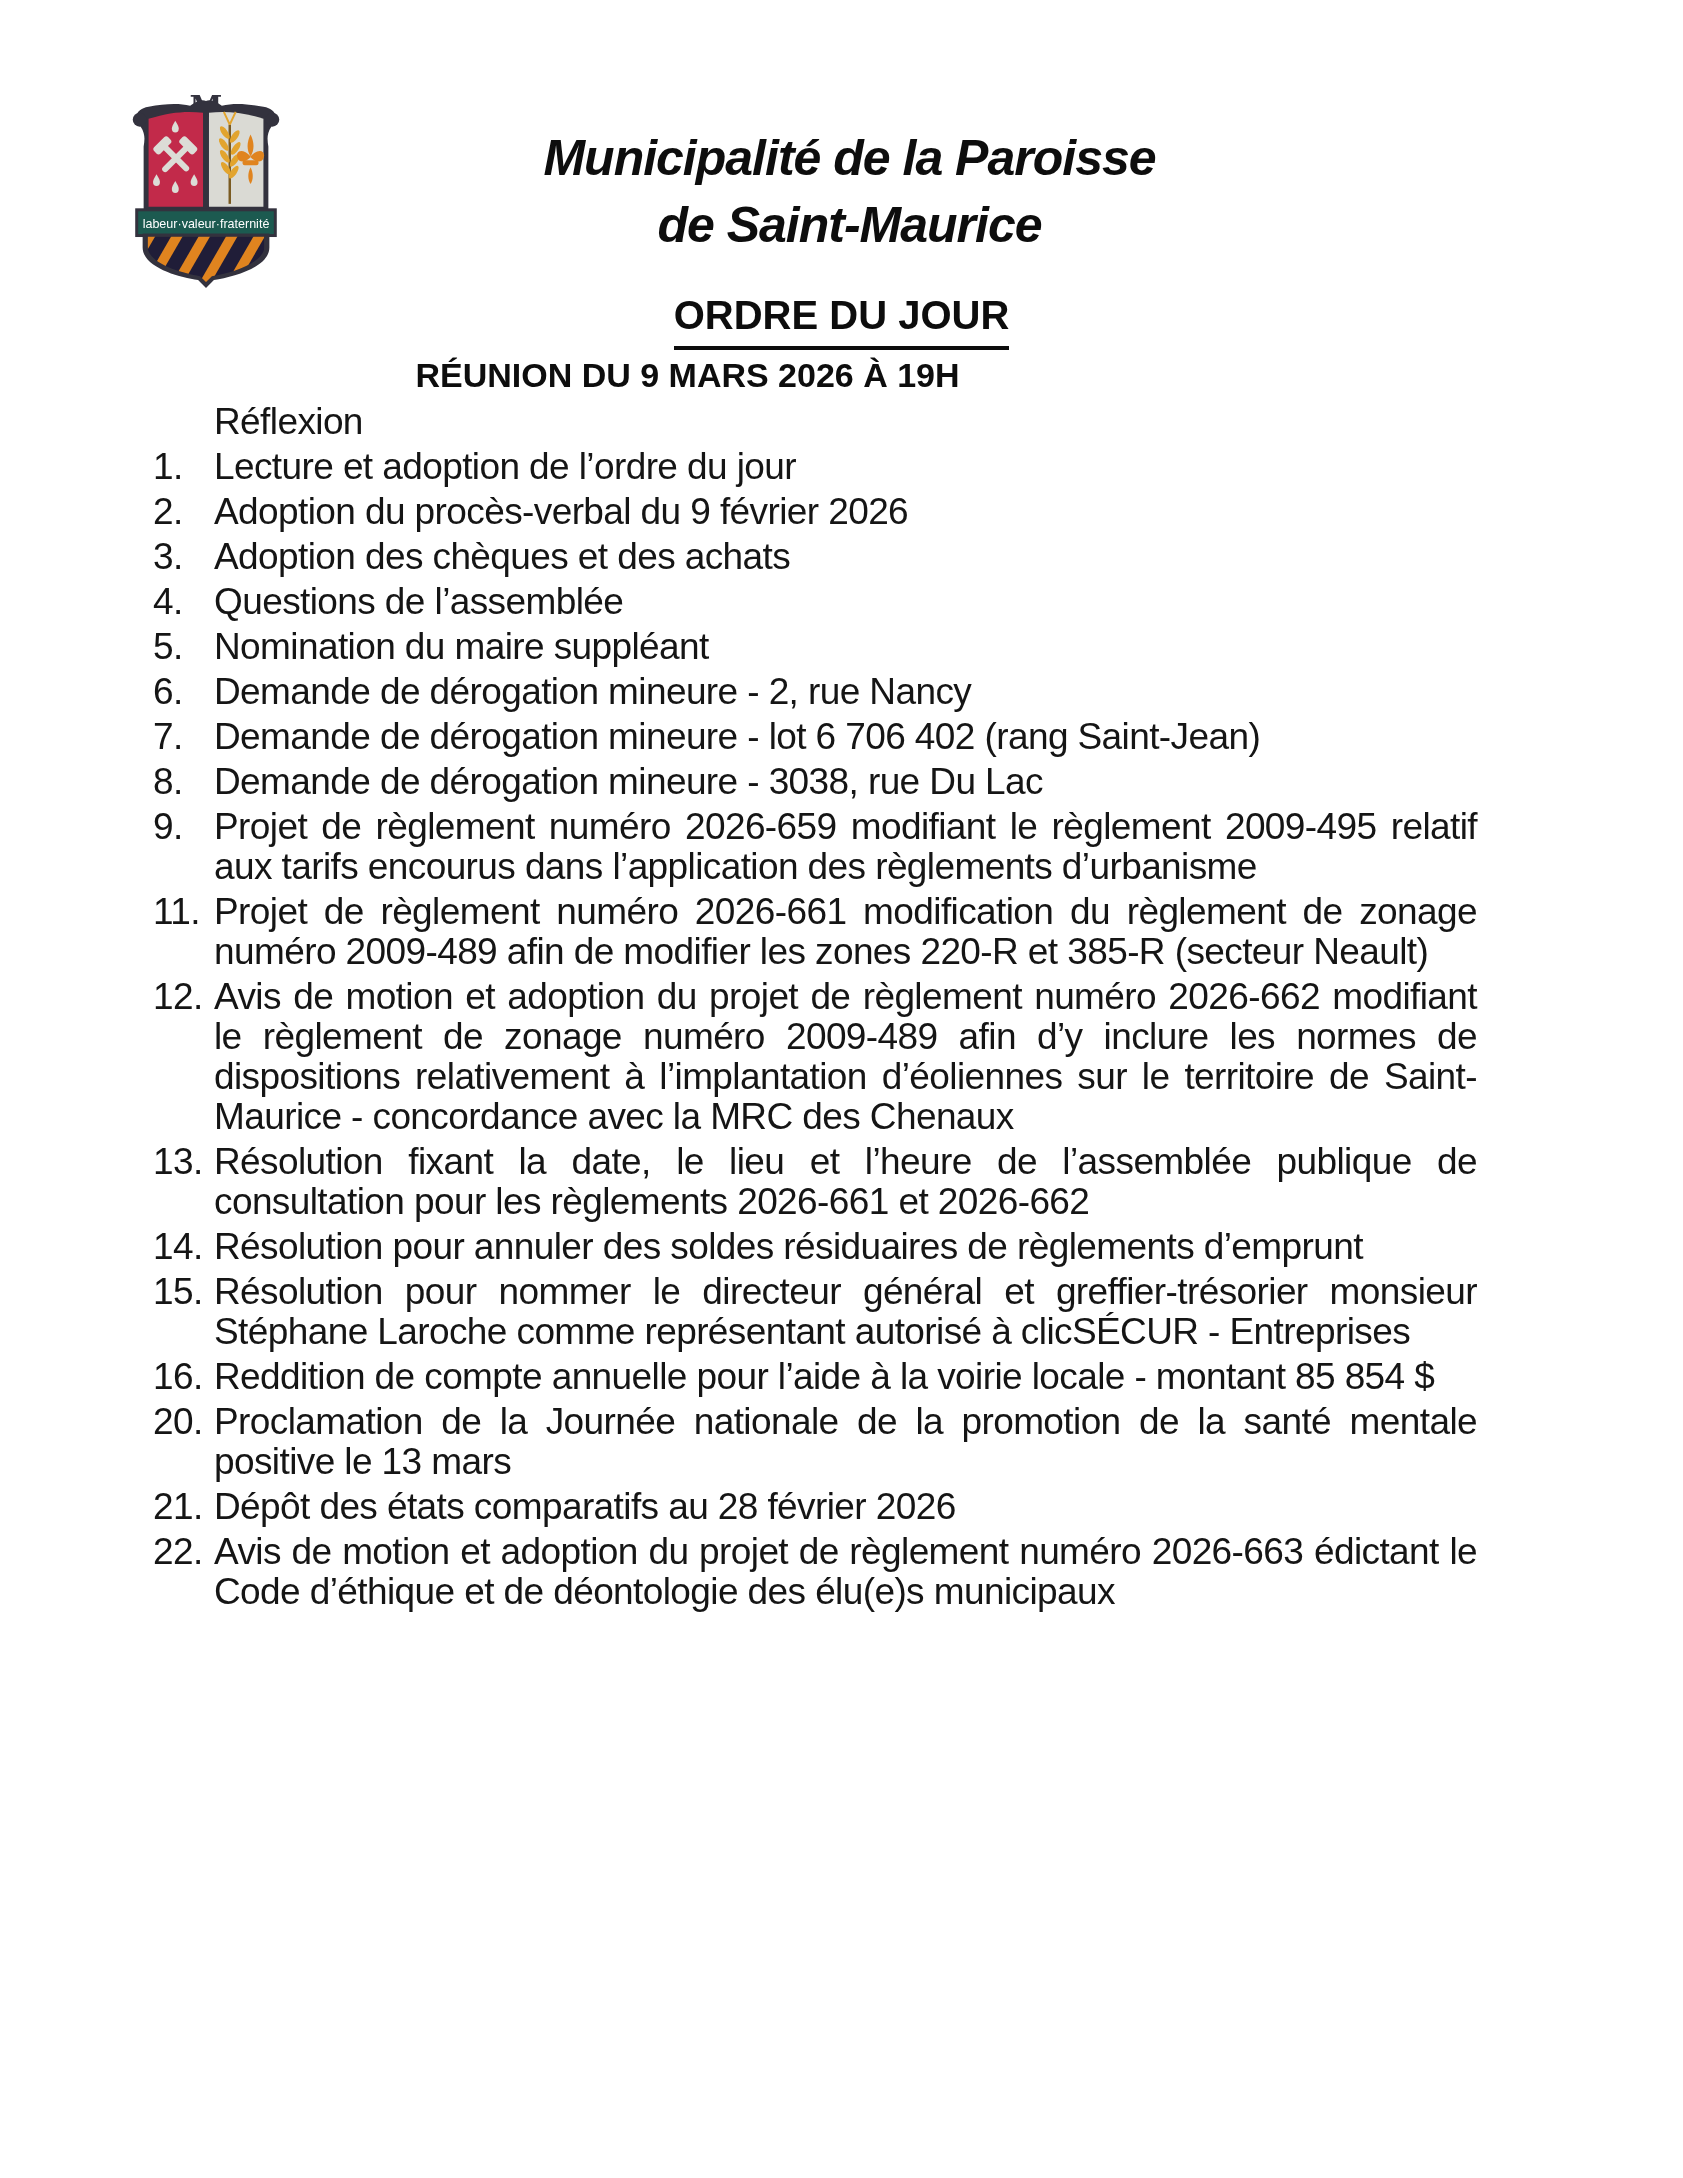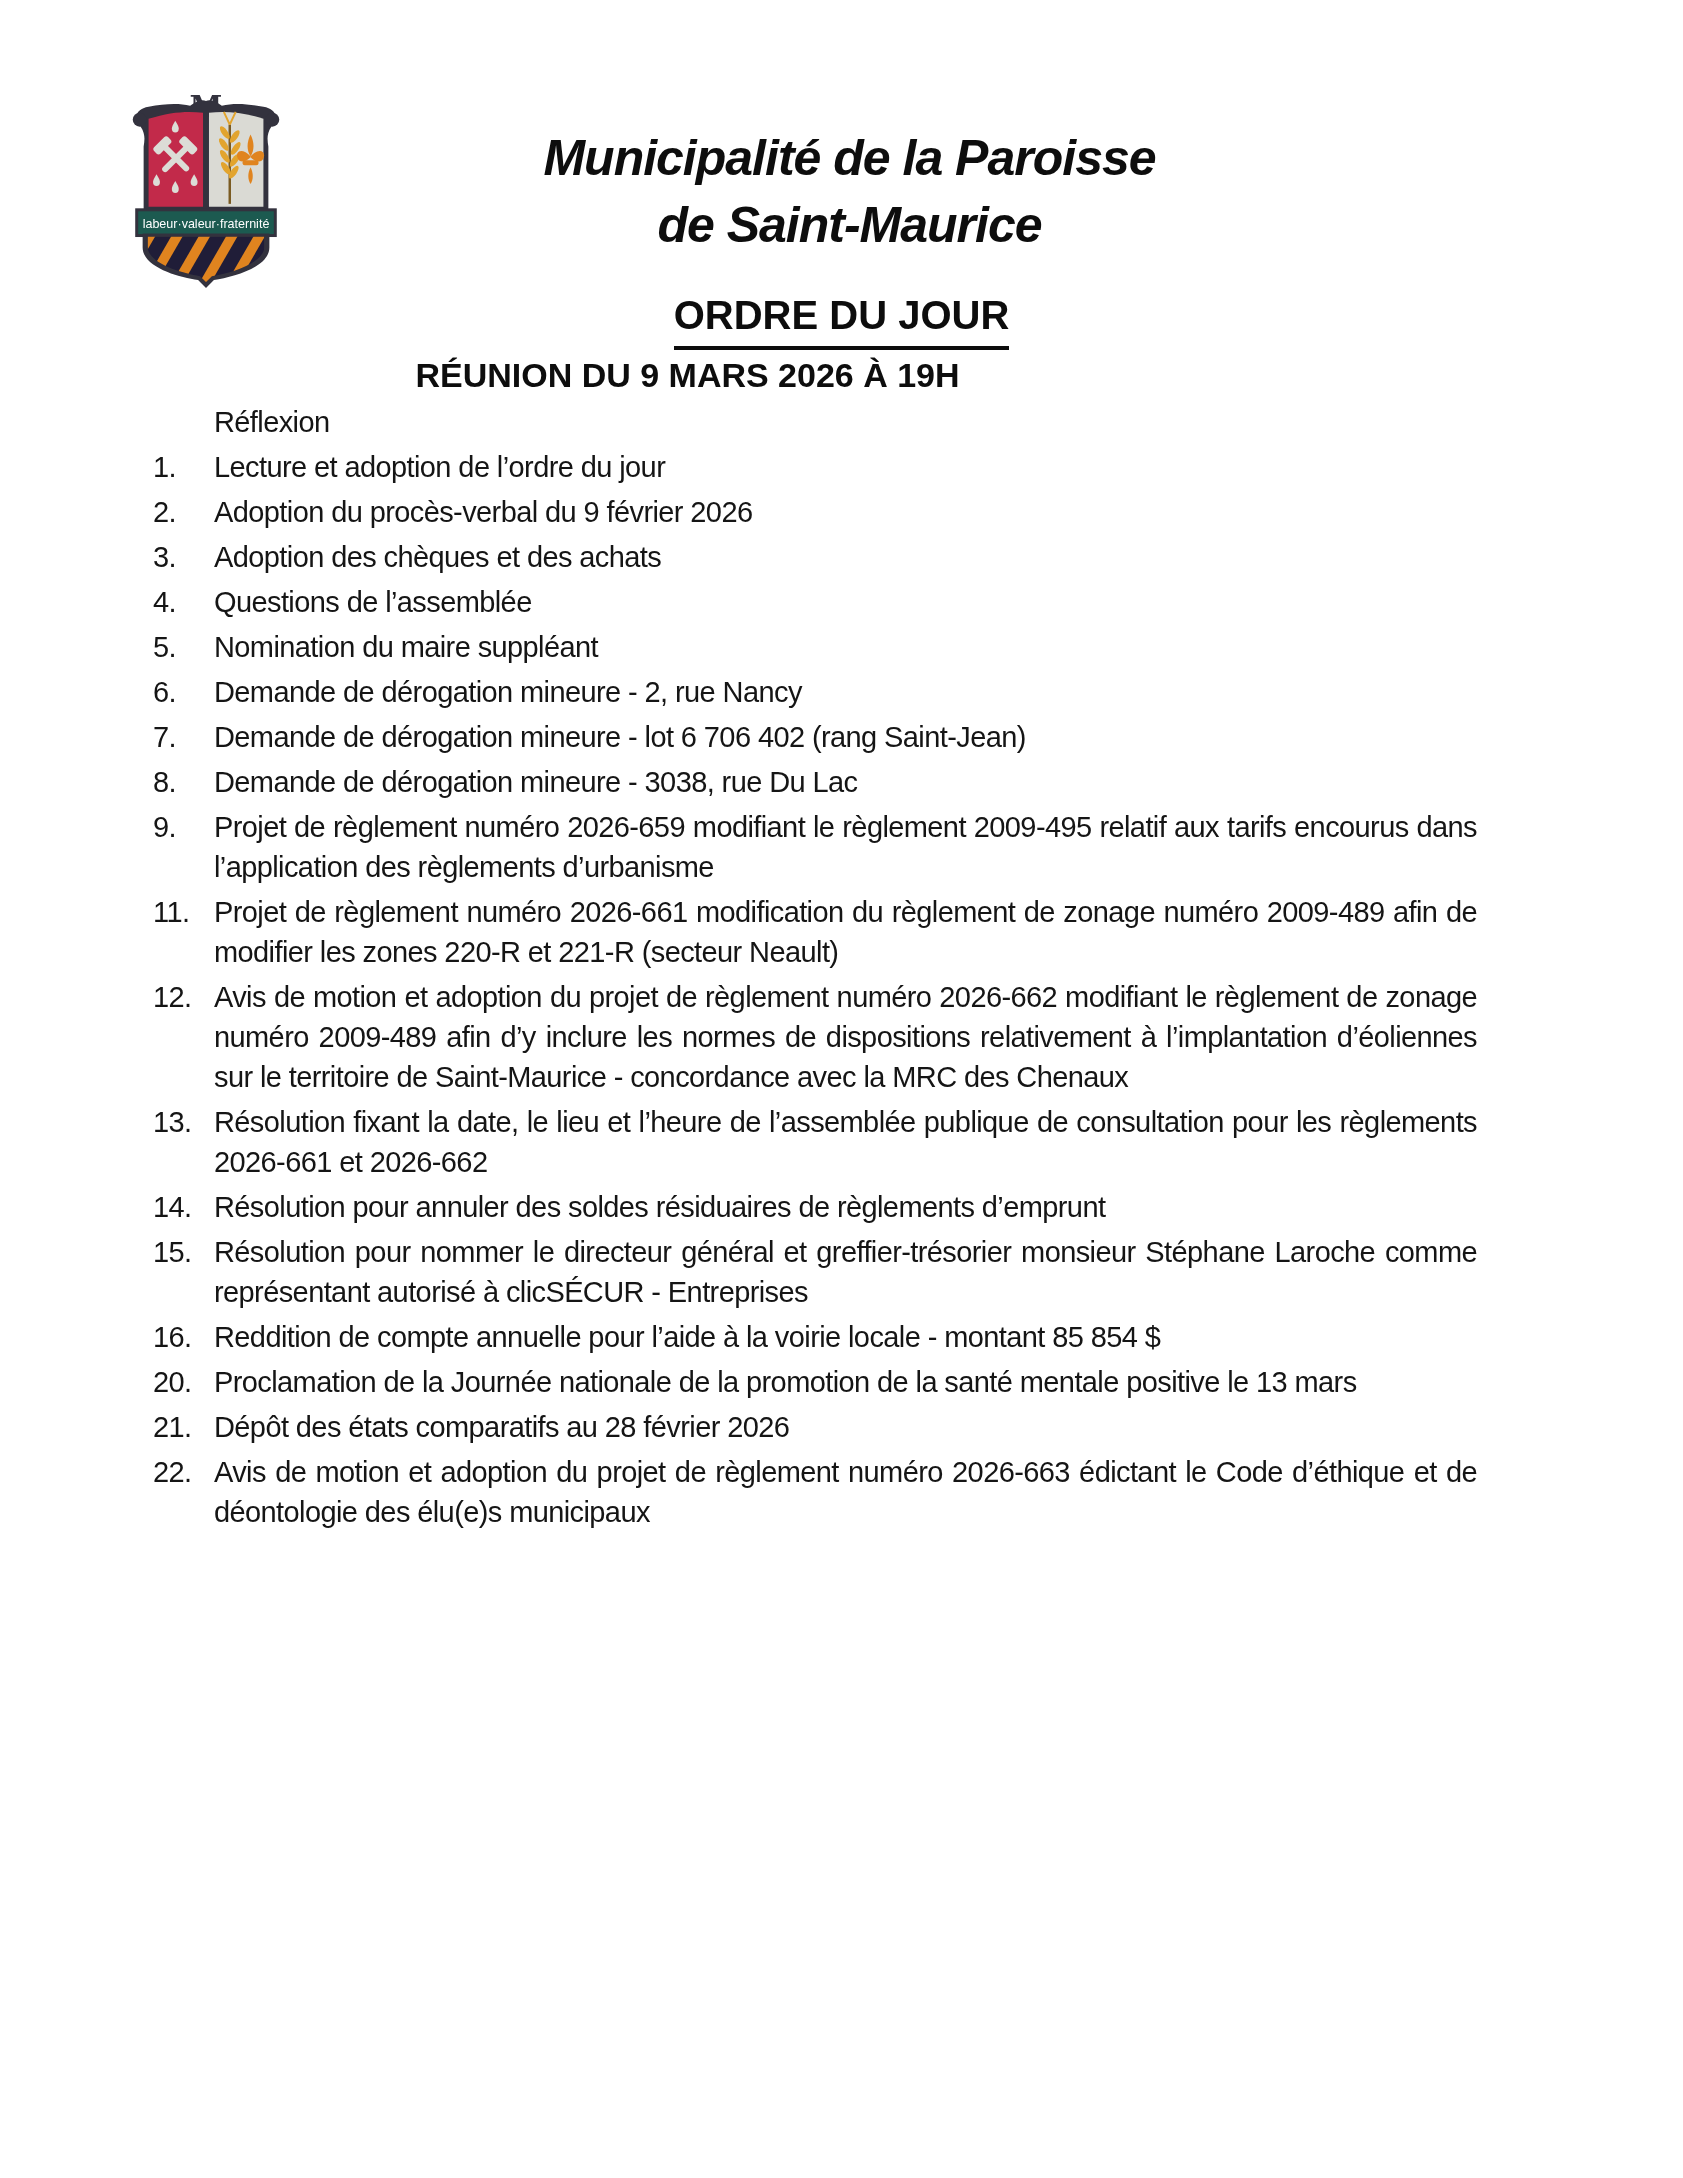--- a/index.html
+++ b/index.html
@@ -26,21 +26,21 @@
     font-size:40px;font-weight:bold;color:#0d0d0d;
   }
   .doc-title .u{border-bottom:4px solid #0d0d0d;padding-bottom:9px;}
   .doc-subtitle{
     position:absolute;left:0;top:356px;width:1375px;text-align:center;
     font-size:34px;font-weight:bold;color:#0d0d0d;
   }
   
   .agenda{
     position:absolute;left:153px;top:402px;width:1324px;
-    font-size:29px;line-height:40px;letter-spacing:-0.6px;
+    font-size:37px;line-height:40px;letter-spacing:-0.6px;
   }
   .row{display:flex;margin-bottom:5px;}
   .num{flex:0 0 61px;}
   .txt{flex:1;text-align:justify;}
 </style>
 </head>
 <body>
 
 <div class="page">
 
@@ -168,21 +168,21 @@
     <div class="row">
         <span class="num">8.</span>
         <span class="txt">Demande de dérogation mineure - 3038, rue Du Lac</span>
       </div>
     <div class="row">
         <span class="num">9.</span>
         <span class="txt">Projet de règlement numéro 2026-659 modifiant le règlement 2009-495 relatif aux tarifs encourus dans l’application des règlements d’urbanisme</span>
       </div>
     <div class="row">
         <span class="num">11.</span>
-        <span class="txt">Projet de règlement numéro 2026-661 modification du règlement de zonage numéro 2009-489 afin de modifier les zones 220-R et 221-R (secteur Neault)</span>
+        <span class="txt">Projet de règlement numéro 2026-661 modification du règlement de zonage numéro 2009-489 afin de modifier les zones 220-R et 385-R (secteur Neault)</span>
       </div>
     <div class="row">
         <span class="num">12.</span>
         <span class="txt">Avis de motion et adoption du projet de règlement numéro 2026-662 modifiant le règlement de zonage numéro 2009-489 afin d’y inclure les normes de dispositions relativement à l’implantation d’éoliennes sur le territoire de Saint-Maurice - concordance avec la MRC des Chenaux</span>
       </div>
     <div class="row">
         <span class="num">13.</span>
         <span class="txt">Résolution fixant la date, le lieu et l’heure de l’assemblée publique de consultation pour les règlements 2026-661 et 2026-662</span>
       </div>
     <div class="row">

